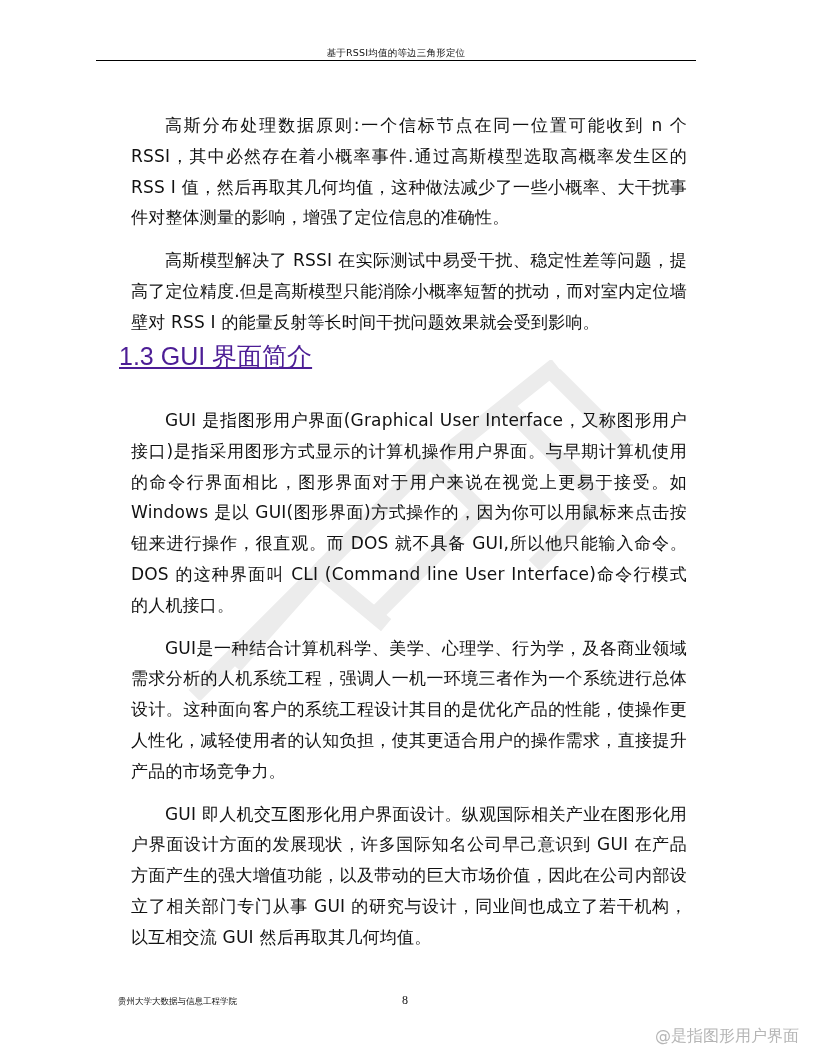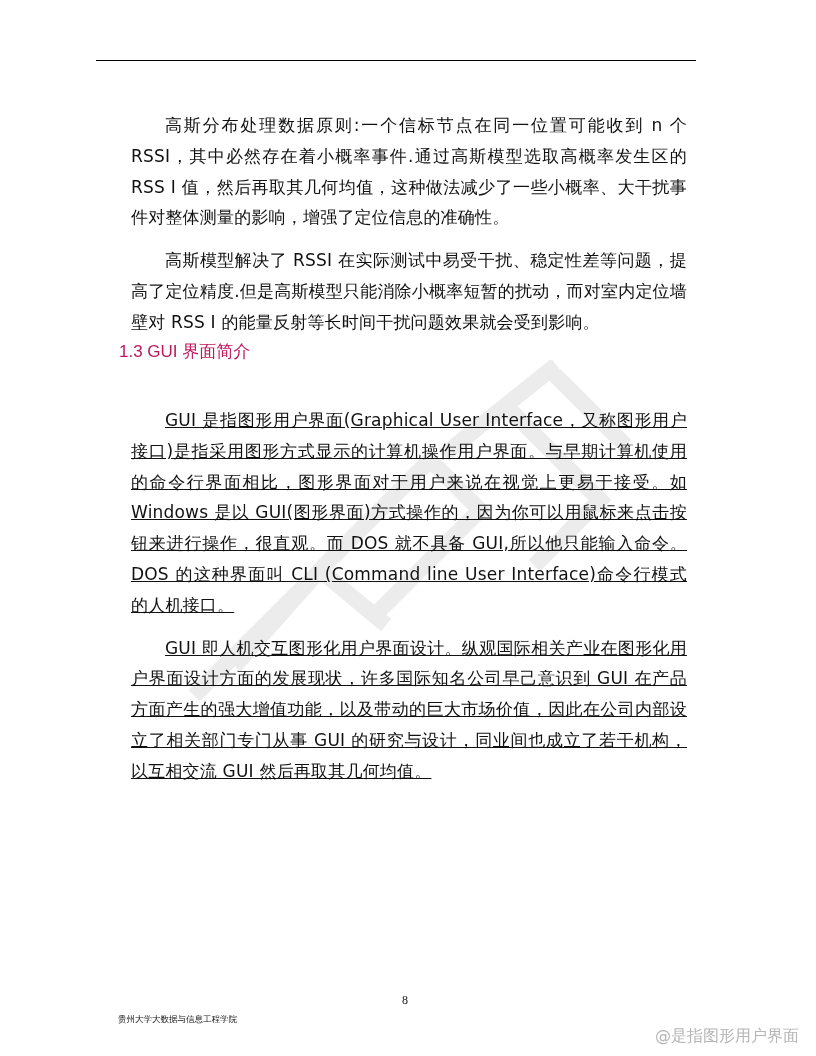--- a/index.html
+++ b/index.html
@@ -10,36 +10,37 @@
   .running-header { position: absolute; left: 96px; top: 47px; width: 600px; text-align: center;
          font-family: "DejaVu Sans", sans-serif; font-size: 9.5px; color: #111; letter-spacing: 0.2px; }
   .header-rule { position: absolute; left: 96px; top: 60px; width: 600px; height: 0; border-top: 1.2px solid #000; }
 
   .body-text { position: absolute; left: 119px; top: 98px; width: 580px; }
   .para { font-size: 17px; line-height: 30.8px; text-align: justify; text-indent: 34px; margin: 12px; letter-spacing: 0.2px;
           font-family: "DejaVu Sans", sans-serif; }
   .para.first { margin: 12px; }
 
   .section-heading { position: absolute; left: 119px; top: 340px; font-family: "Liberation Sans", "DejaVu Sans", sans-serif;
-          font-size: 17px; color: #be185d; font-weight: normal; }
+          font-size: 25px; color: #4c1d95; font-weight: normal; text-decoration: underline; }
 
-  .body-text-2 { position: absolute; left: 119px; top: 393px; width: 580px; text-decoration: underline; }
+  .body-text-2 { position: absolute; left: 119px; top: 393px; width: 580px; }
 
-  .footer-left { position: absolute; left: 118px; top: 996px; font-family: "DejaVu Sans", sans-serif; font-size: 8.5px; color: #111; margin-top: 18px; }
+  .footer-left { position: absolute; left: 118px; top: 996px; font-family: "DejaVu Sans", sans-serif; font-size: 8.5px; color: #111; }
   .footer-page { position: absolute; left: 402px; top: 993px; font-family: "Liberation Serif", serif; font-size: 12px; color: #111; }
 
   .site-mark { position: absolute; left: 655px; top: 1026px; font-family: "DejaVu Sans", sans-serif; font-size: 16px; color: #b5b5b5; }
 
   .watermark { position: absolute; left: 180px; top: 360px; width: 460px; height: 340px; pointer-events: none; }
 </style>
 </head>
 <body>
 
 <div class="page">
 
+  <div class="running-header">基于RSSI均值的等边三角形定位</div>
   <div class="header-rule"></div>
 
   <svg class="watermark" viewBox="0 0 460 340" xmlns="http://www.w3.org/2000/svg">
     <g stroke="#ececec" stroke-width="16" fill="none" stroke-linecap="square">
       <path d="M20 330 L120 230"></path>
       <path d="M60 300 L140 210 L200 260"></path>
       <path d="M150 200 L250 100 L300 150 L200 250"></path>
       <path d="M270 90 L370 10"></path>
       <path d="M330 50 L420 140 L360 200"></path>
       <path d="M380 20 L440 80"></path>
@@ -48,20 +49,21 @@
 
   <div class="body-text">
     <p class="para first">高斯分布处理数据原则:一个信标节点在同一位置可能收到 n 个 RSSI，其中必然存在着小概率事件.通过高斯模型选取高概率发生区的 RSS I 值，然后再取其几何均值，这种做法减少了一些小概率、大干扰事件对整体测量的影响，增强了定位信息的准确性。</p>
     <p class="para">高斯模型解决了 RSSI 在实际测试中易受干扰、稳定性差等问题，提高了定位精度.但是高斯模型只能消除小概率短暂的扰动，而对室内定位墙壁对 RSS I 的能量反射等长时间干扰问题效果就会受到影响。</p>
   </div>
 
   <h2 class="section-heading" style="margin:0;">1.3 GUI 界面简介</h2>
 
   <div class="body-text-2">
     <p class="para">GUI 是指图形用户界面(Graphical User Interface，又称图形用户接口)是指采用图形方式显示的计算机操作用户界面。与早期计算机使用的命令行界面相比，图形界面对于用户来说在视觉上更易于接受。如 Windows 是以 GUI(图形界面)方式操作的，因为你可以用鼠标来点击按钮来进行操作，很直观。而 DOS 就不具备 GUI,所以他只能输入命令。DOS 的这种界面叫 CLI (Command line User Interface)命令行模式的人机接口。</p>
+    <p class="para">GUI是一种结合计算机科学、美学、心理学、行为学，及各商业领域需求分析的人机系统工程，强调人一机一环境三者作为一个系统进行总体设计。这种面向客户的系统工程设计其目的是优化产品的性能，使操作更人性化，减轻使用者的认知负担，使其更适合用户的操作需求，直接提升产品的市场竞争力。</p>
     <p class="para">GUI 即人机交互图形化用户界面设计。纵观国际相关产业在图形化用户界面设计方面的发展现状，许多国际知名公司早己意识到 GUI 在产品方面产生的强大增值功能，以及带动的巨大市场价值，因此在公司内部设立了相关部门专门从事 GUI 的研究与设计，同业间也成立了若干机构，以互相交流 GUI 然后再取其几何均值。</p>
   </div>
 
   <div class="footer-left">贵州大学大数据与信息工程学院</div>
   <div class="footer-page">8</div>
 
   <div class="site-mark">@是指图形用户界面</div>
 </div>
 
 </body></html>

